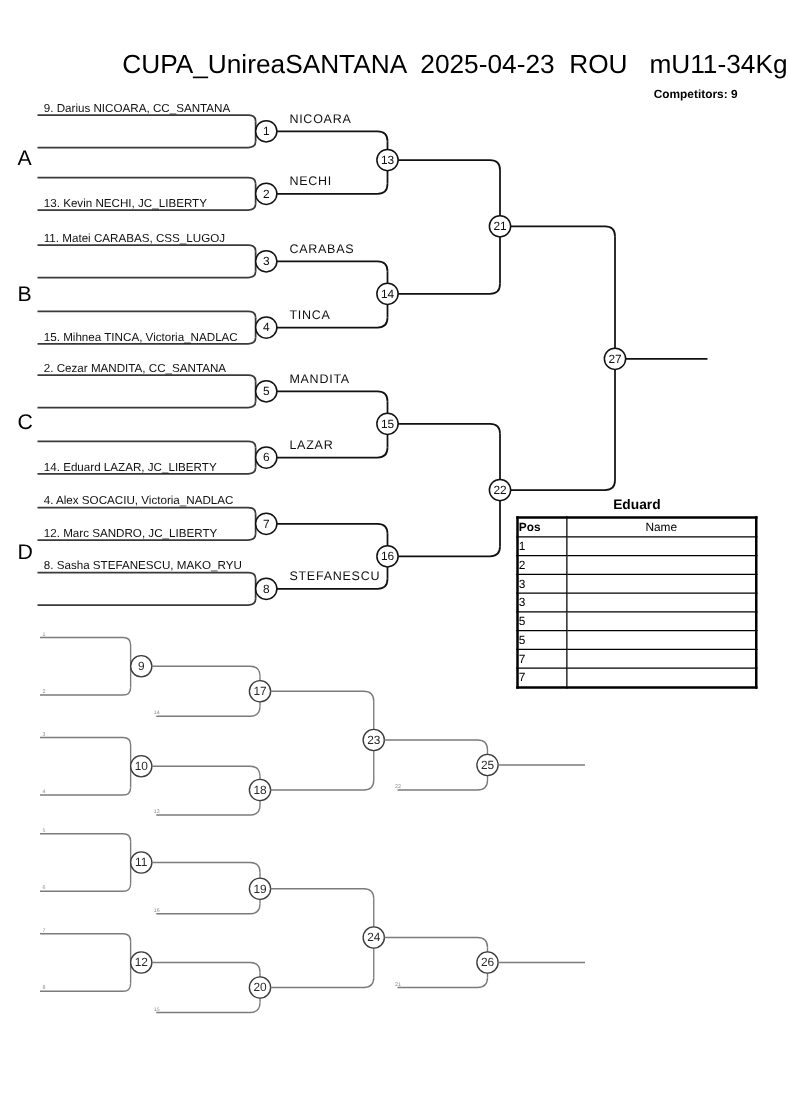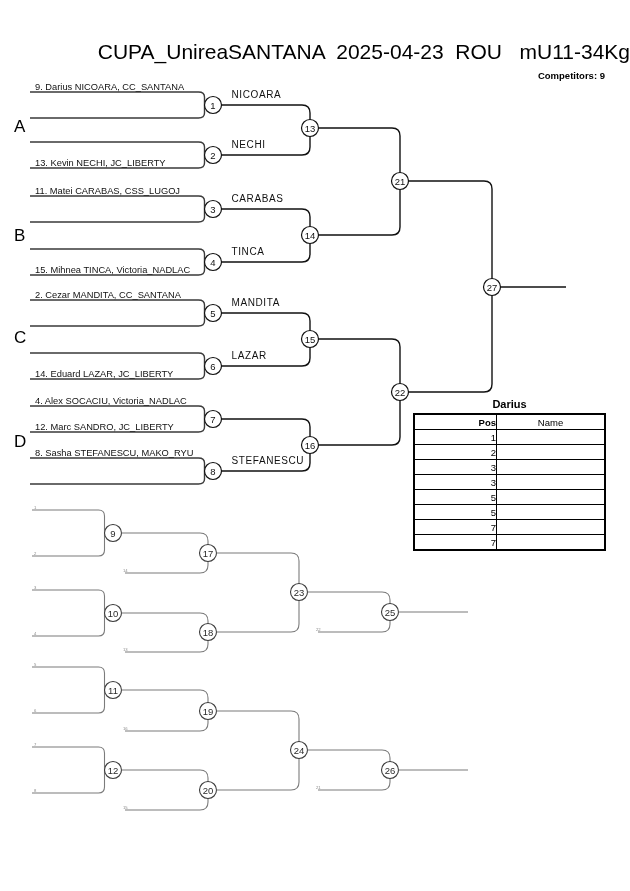--- a/index.html
+++ b/index.html
@@ -27,21 +27,21 @@
     left: 0; top: 40px;
     width: 630px;
     text-align: right;
     font-size: 21px;
     font-weight: normal;
     letter-spacing: 0px;
     white-space: pre;
   }
   .competitors {
     position: absolute;
-    right: 25px;
+    right: 40px;
     top: 70px;
     font-size: 9.5px;
     font-weight: bold;
     white-space: pre;
   }
   .grouplabel {
     position: absolute;
     font-size: 17px;
     font-weight: normal;
     line-height: 1;
@@ -79,23 +79,22 @@
     background: #ffffff;
   }
   table.results th, table.results td {
     border: 1px solid #000000;
     height: 14px;
     font-size: 9.5px;
     padding: 0;
   }
   table.results th.pos, table.results td.pos {
     width: 38px;
-    text-align: right;
+    text-align: left;
     font-weight: bold;
-    padding-left: 43px;
   }
   table.results td.pos { font-weight: normal; }
   table.results th.name { text-align: center; font-weight: normal; }
   table.results td.name { text-align: left; padding-left: 3px; }
 </style>
 </head>
 <body>
 
 <div id="sheet">
 
@@ -267,21 +266,21 @@
       <path d="M 307.5 750 H 382 Q 390 750 390 758" class="ln-thin"></path>
       <path d="M 318 790 H 382 Q 390 790 390 782" class="ln-thin"></path>
       <path d="M 390 758 V 782" class="ln-thin"></path>
       <text x="316" y="788.5" class="tinynum">21</text>
       <circle cx="390" cy="770" r="8.5" class="circ-lite"></circle>
       <text x="390" y="770.5" class="mnum-lite">26</text>
       <path d="M 398.5 770 H 468" class="ln-thin"></path>
     </svg>
 
   <div class="results-wrap">
-    <div class="results-title">Darius</div>
+    <div class="results-title">Eduard</div>
     <table class="results">
       <thead>
         <tr>
           <th class="pos">Pos</th>
           <th class="name">Name</th>
         </tr>
       </thead>
       <tbody id="results-body">
           <tr>
             <td class="pos">1</td>

